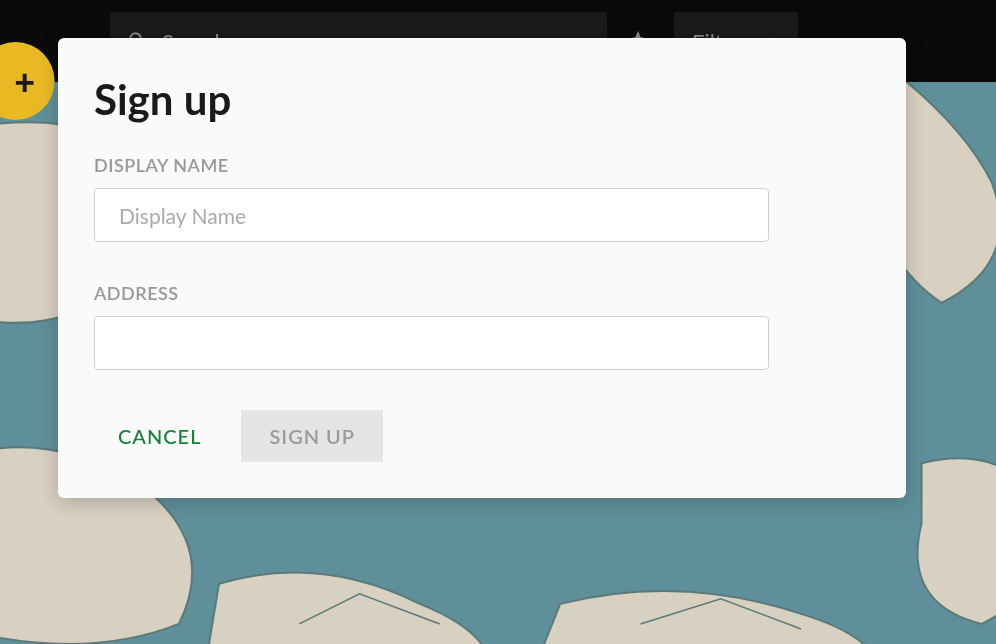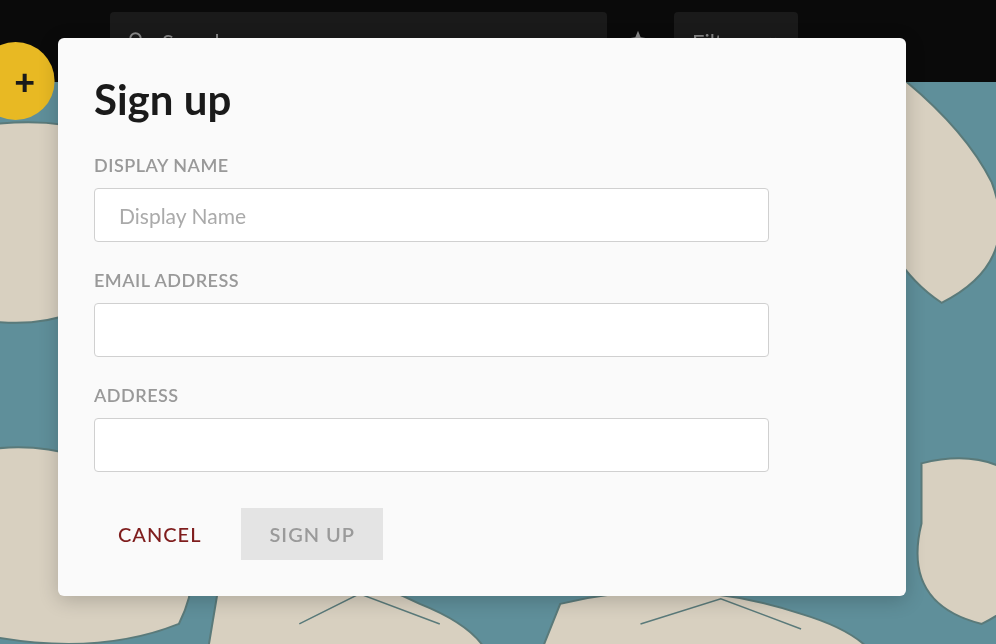--- a/index.html
+++ b/index.html
@@ -138,21 +138,21 @@
     }
 
     .modal-title {
       font-size: 42px;
       font-weight: 700;
       color: #1a1a1a;
       margin-bottom: 30px;
     }
 
     .form-group {
-      margin-bottom: 27px;
+      margin-bottom: 40px;
     }
 
     .form-label {
       display: block;
       font-size: 18px;
       font-weight: 600;
       letter-spacing: 0.5px;
       color: #999;
       margin-bottom: 12px;
     }
@@ -180,21 +180,21 @@
       gap: 40px;
       margin-top: 36px;
       padding-left: 24px;
     }
 
     .btn-cancel {
       background: transparent;
       border: none;
       font-size: 20px;
       letter-spacing: 1px;
-      color: #7f1d1d;
+      color: #15803d;
       font-family: inherit;
       cursor: pointer;
       font-weight: 500;
     }
 
     .btn-signup {
       background: #e4e4e4;
       border: none;
       font-size: 20px;
       letter-spacing: 1px;
@@ -257,24 +257,20 @@
 </div>
 
 <div class="modal">
   <h1 class="modal-title">Sign up</h1>
 
   <div class="form-group">
     <label class="form-label">DISPLAY NAME</label>
     <input type="text" class="form-input" placeholder="Display Name" style="">
   </div>
 
-  <div class="form-group">
-    <label class="form-label">EMAIL ADDRESS</label>
-    <input type="email" class="form-input" style="">
-  </div>
 
   <div class="form-group">
     <label class="form-label">ADDRESS</label>
     <input type="password" class="form-input" style="">
   </div>
 
   <div class="button-row">
     <button class="btn-cancel">CANCEL</button>
     <button class="btn-signup">SIGN UP</button>
   </div>

